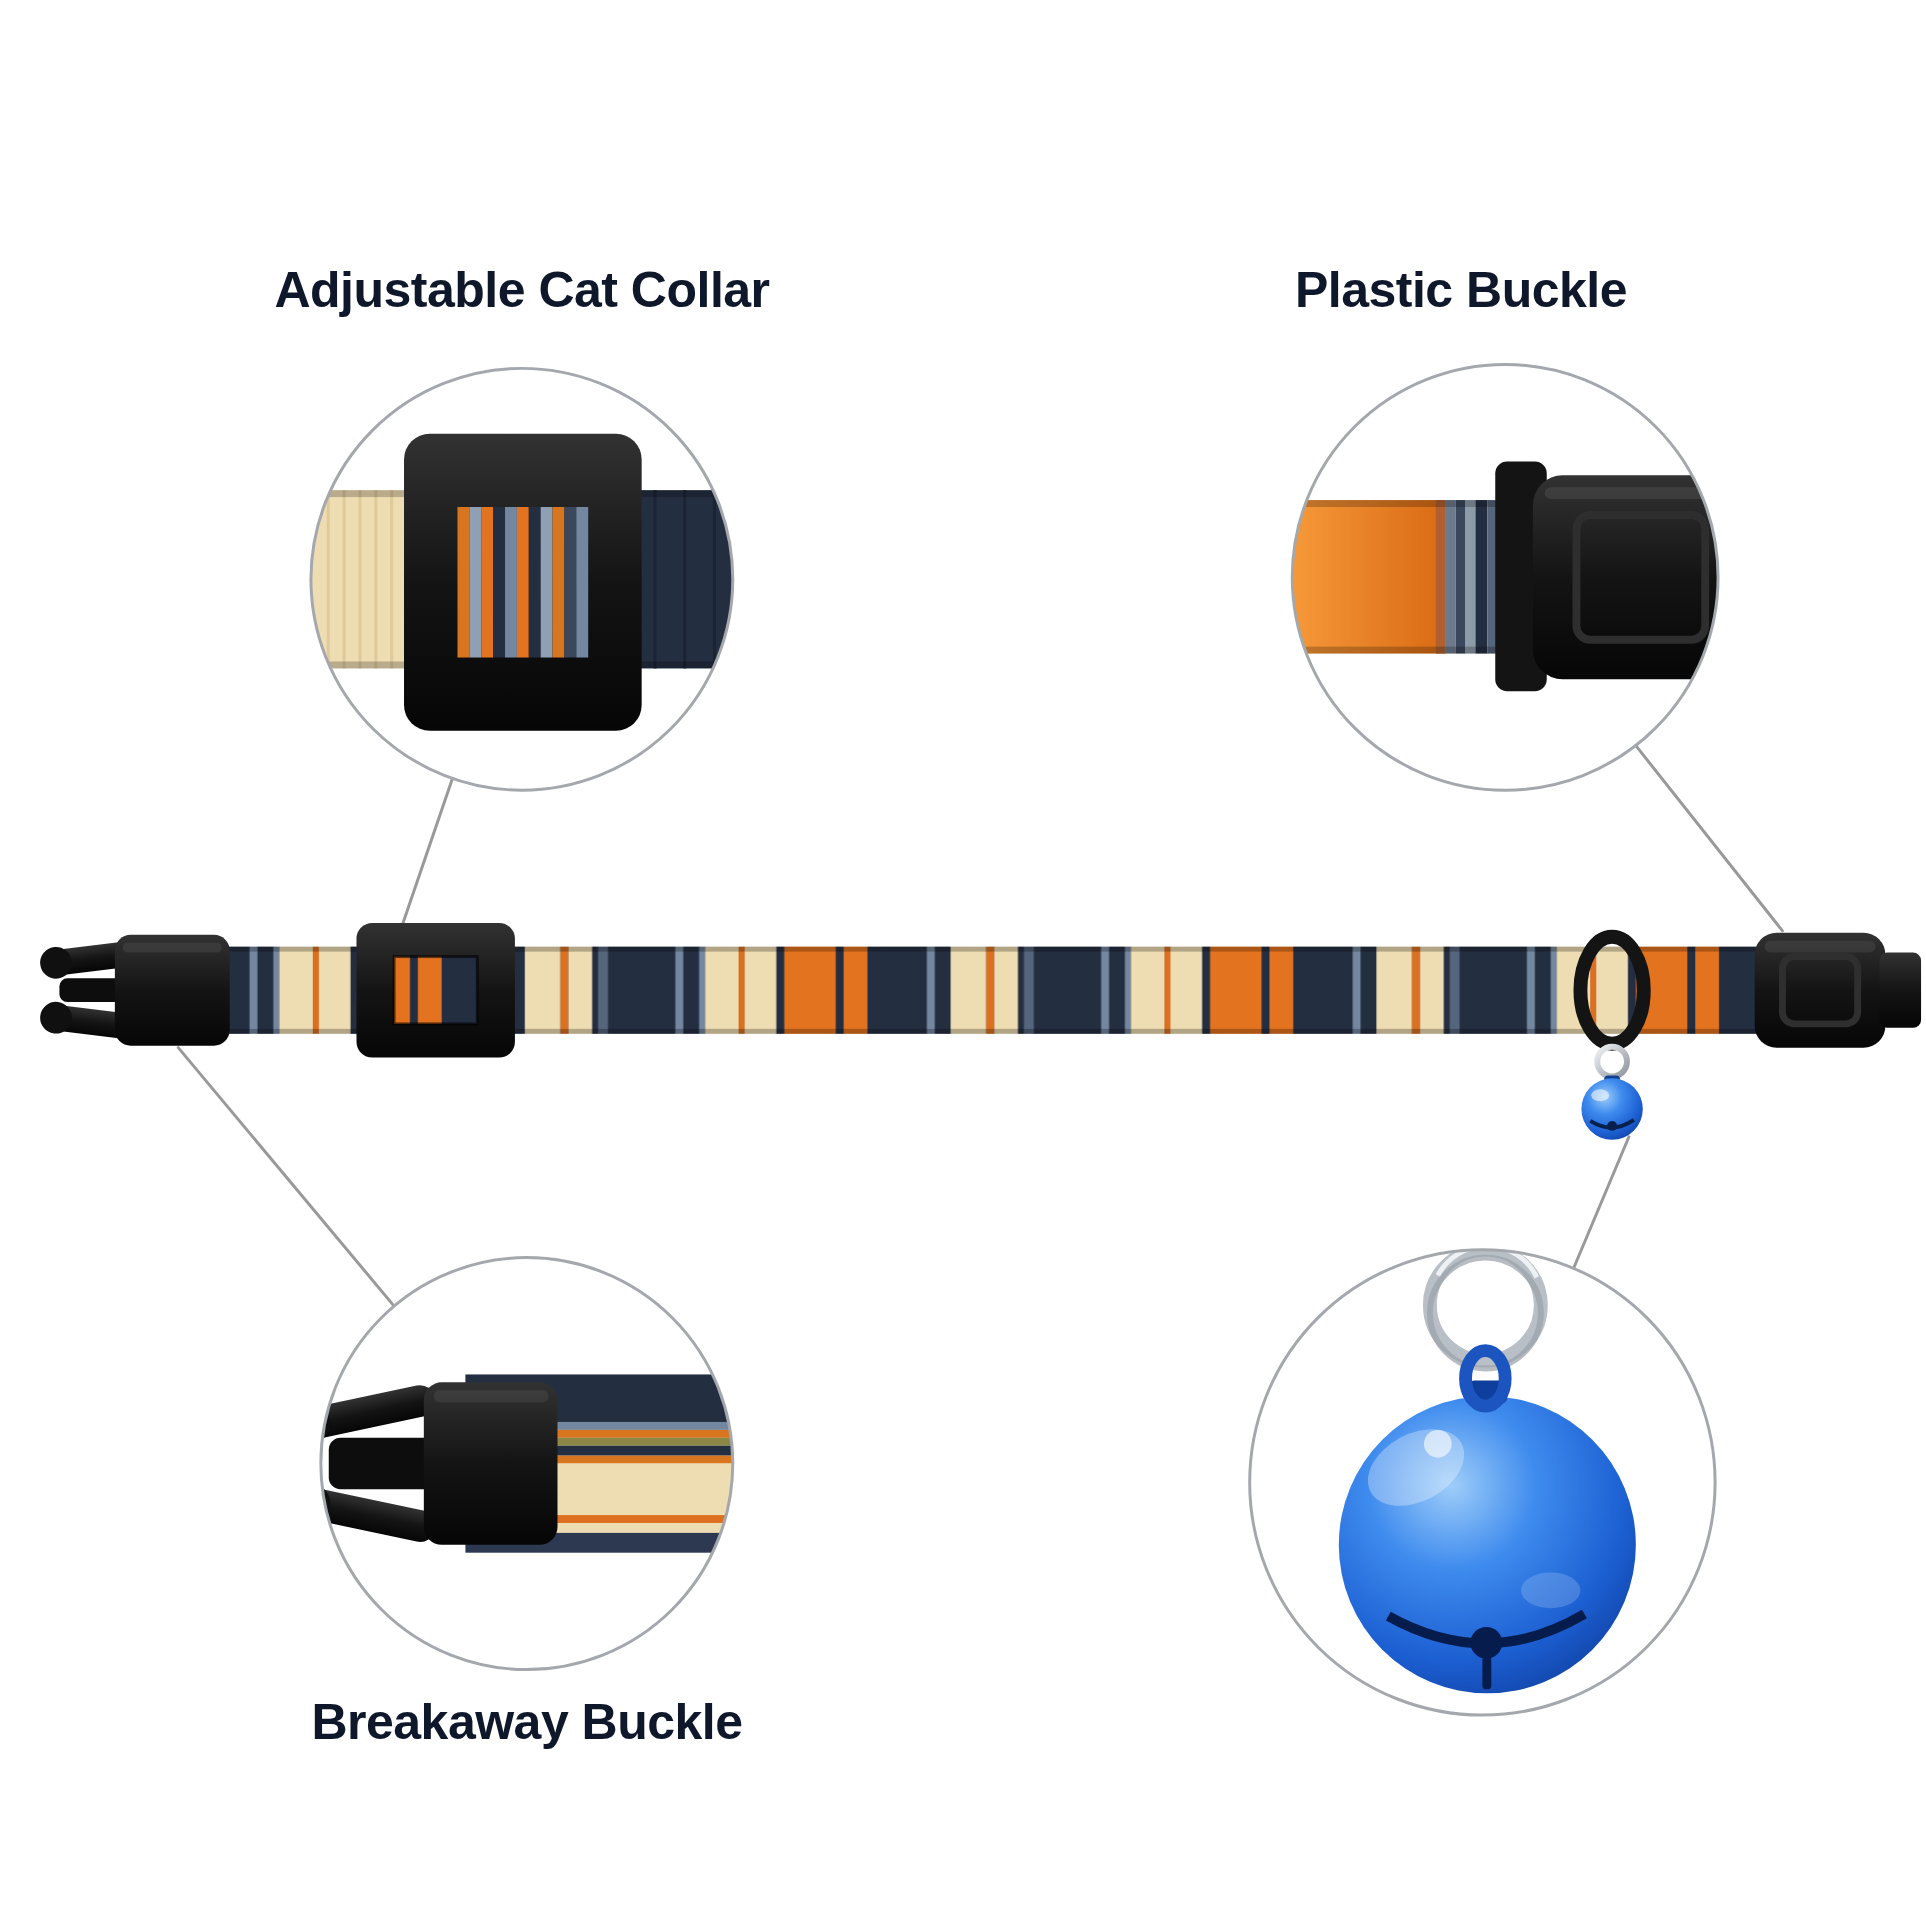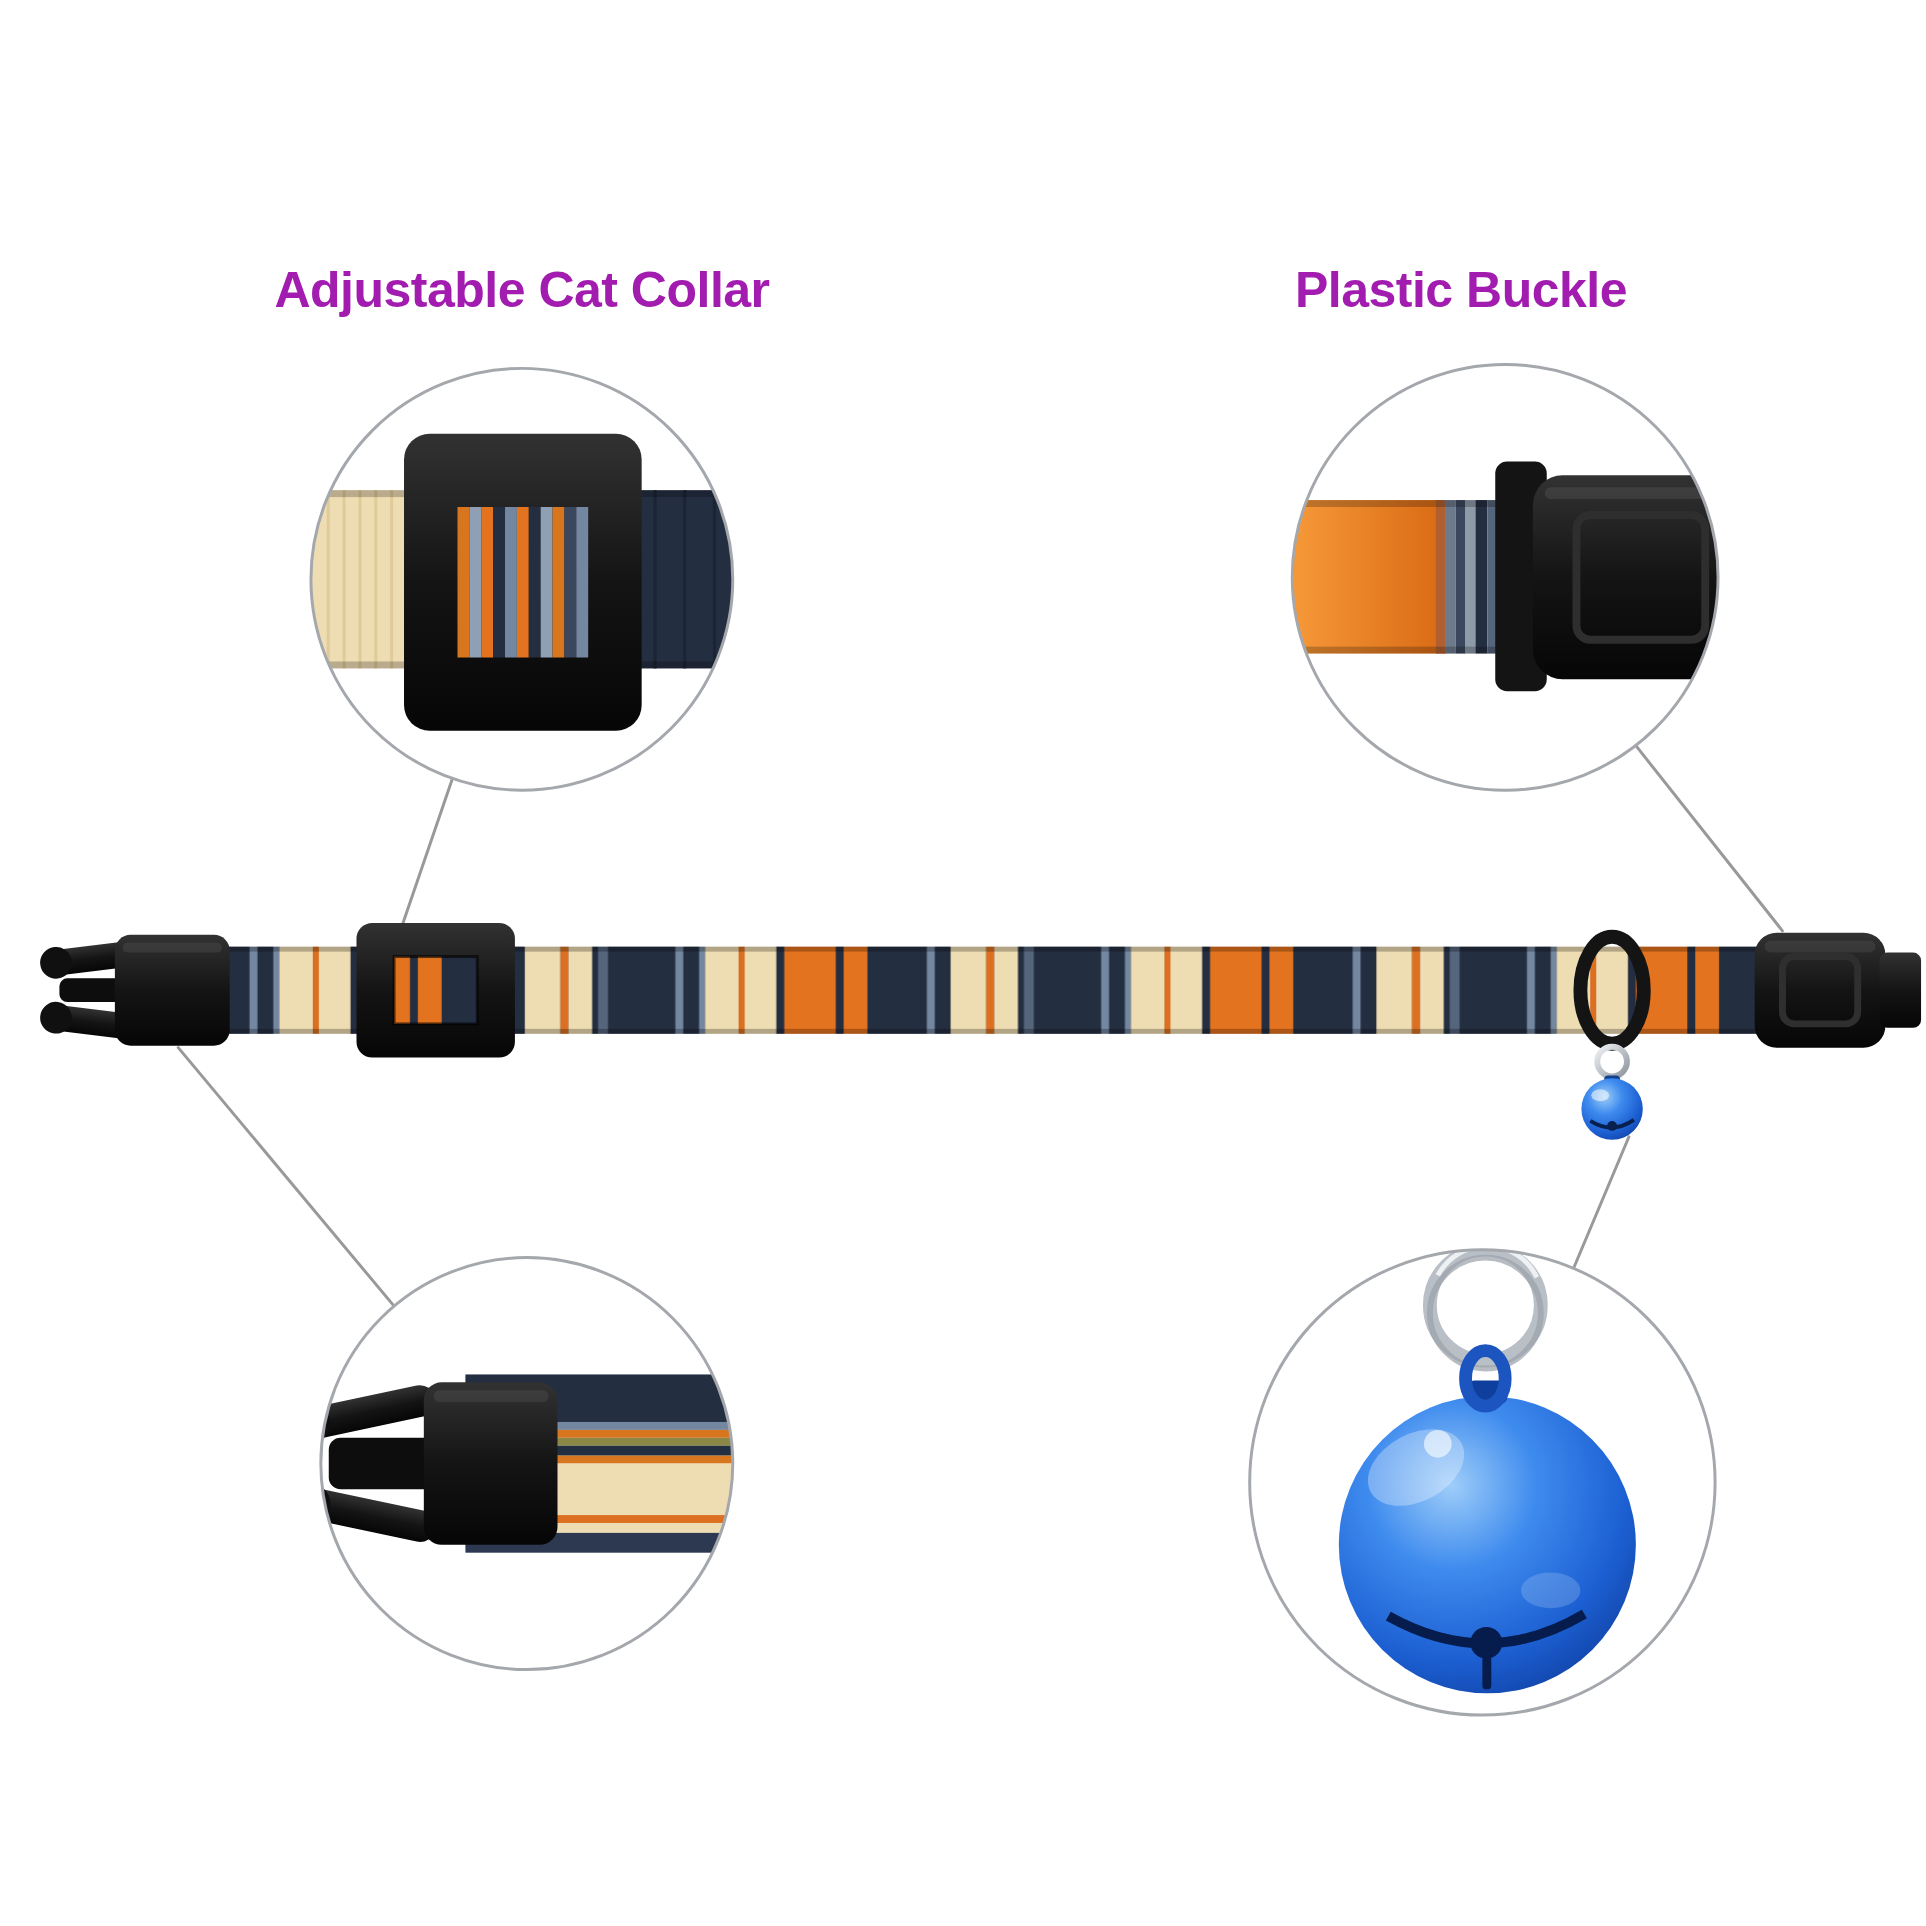--- a/index.html
+++ b/index.html
@@ -1,19 +1,19 @@
 <!DOCTYPE html>
 <html><head>
 <meta charset="utf-8">
 <style>
   html,body{margin:0;padding:0;background:#ffffff;}
   .stage{position:relative;width:1927px;height:1927px;background:#ffffff;overflow:hidden;
          font-family:"Liberation Sans",sans-serif;}
   .diagram{position:absolute;left:0;top:0;}
-  .label{position:absolute;font-weight:700;font-size:50px;line-height:1.1;color:#a21caf;
+  .label{position:absolute;font-weight:700;font-size:50px;line-height:1.1;color:#0f172a;
          text-align:center;letter-spacing:-0.5px;font-family:"Liberation Sans",sans-serif;}
   .label-tl{left:225px;top:263px;width:594px;}
   .label-tr{left:1164px;top:263px;width:594px;}
   .label-bl{left:230px;top:1695px;width:594px;}
   .label-br{left:1180px;top:1695px;width:594px;}
 </style>
 </head>
 <body>
 
 <div class="stage">
@@ -227,15 +227,16 @@
       <ellipse cx="1430" cy="1482" rx="52" ry="34" fill="#ffffff" opacity="0.3" transform="rotate(-28 1430 1482)"></ellipse>
       <circle cx="1452" cy="1458" r="14" fill="#ffffff" opacity="0.6"></circle>
       <ellipse cx="1566" cy="1606" rx="30" ry="18" fill="#9fc4f2" opacity="0.3"></ellipse>
     </g>
     <circle cx="1497" cy="1497" r="235" fill="none" stroke="#a4a8ad" stroke-width="3"></circle>
   </g>
 </svg>
 
 <div class="label label-tl">Adjustable Cat Collar</div>
 <div class="label label-tr">Plastic Buckle</div>
+<div class="label label-bl">Breakaway Buckle</div>
 
 </div>
 
 
 </body></html>

